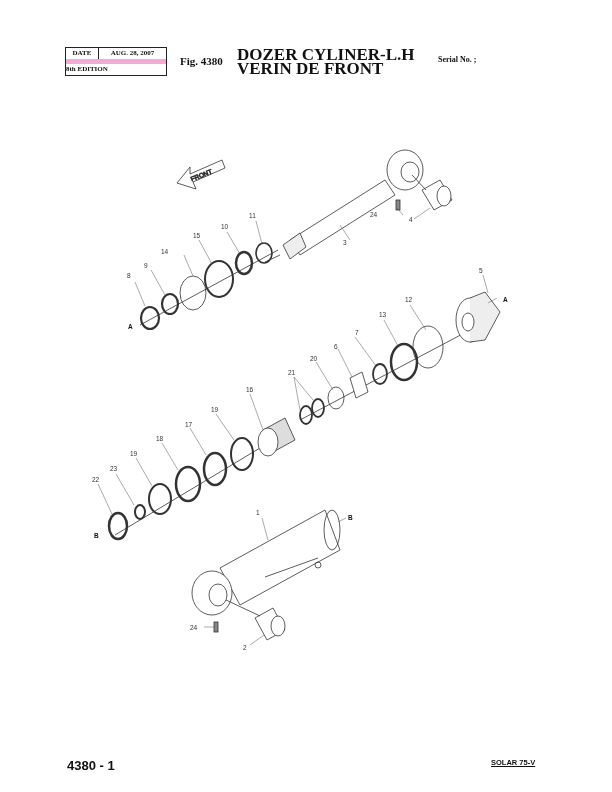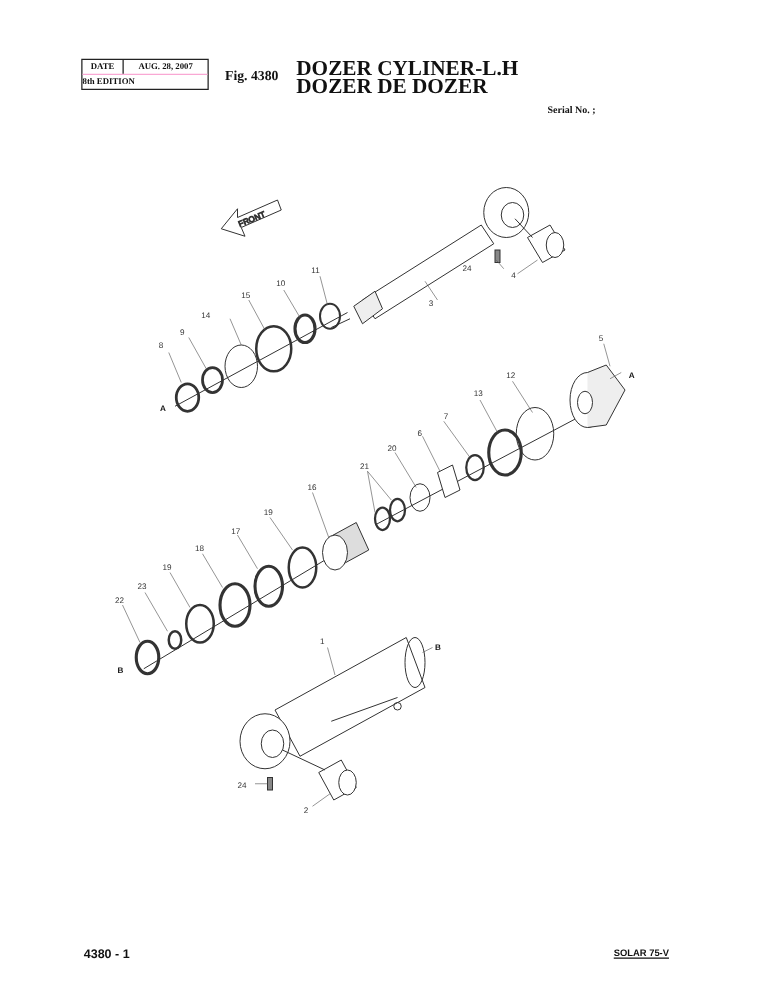--- a/index.html
+++ b/index.html
@@ -1,44 +1,44 @@
 <!DOCTYPE html>
 <html><head>
 <meta charset="utf-8">
 <style>
   html, body { margin:0; padding:0; background:#fff; }
   body { width:612px; height:792px; position:relative; overflow:hidden; font-family:"Liberation Serif", serif; color:#111; }
   .datebox { position:absolute; left:65px; top:47px; width:100px; border:1px solid #222; font-size:7px; font-weight:bold; }
-  .datebox .row1 { display:flex; border-bottom:1px solid #f9a8d4; height:11px; line-height:11px; }
+  .datebox .row1 { display:flex; border-bottom:5px solid #f9a8d4; height:11px; line-height:11px; }
   .datebox .row1 span:first-child { width:32px; text-align:center; border-right:1px solid #222; }
   .datebox .row1 span:last-child { flex:1; text-align:center; }
   .datebox .row2 { height:11px; line-height:11px; text-align:left; }
   .fig { position:absolute; left:180px; top:55px; font-size:11px; font-weight:bold; }
   .title { position:absolute; left:237px; top:48px; font-size:17px; font-weight:bold; line-height:14px; }
-  .serial { position:absolute; left:438px; top:83px; font-size:8px; font-weight:bold; }
-  .footer-left { position:absolute; left:67px; top:758px; font-family:"Liberation Sans", sans-serif; font-size:10px; font-weight:bold; }
+  .serial { position:absolute; left:438px; top:55px; font-size:8px; font-weight:bold; }
+  .footer-left { position:absolute; left:67px; top:758px; font-family:"Liberation Sans", sans-serif; font-size:13px; font-weight:bold; }
   .footer-right { position:absolute; left:491px; top:758px; font-family:"Liberation Sans", sans-serif; font-size:7.5px; font-weight:bold;text-decoration:underline; }
   svg { position:absolute; left:0; top:0; }
   .lbl { font-family:"Liberation Sans", sans-serif; font-size:6.5px; fill:#333; }
   .ref { font-family:"Liberation Sans", sans-serif; font-size:6.5px; font-weight:bold; fill:#111; }
 </style>
 </head>
 <body>
 
 <div class="datebox">
   <div class="row1">
     <span>DATE</span>
     <span>AUG. 28, 2007</span>
   </div>
   <div class="row2">8th EDITION</div>
 </div>
 <div class="fig">Fig. 4380</div>
 <div class="title">
   <div>DOZER CYLINER-L.H</div>
-  <div>DOZER DE DOZER</div>
+  <div>VERIN DE FRONT</div>
 </div>
 <div class="serial">Serial No. ;</div>
 
 <svg width="612" height="792" viewBox="0 0 612 792" fill="none" stroke="#333" stroke-width="0.8">
 
   <g>
     <path d="M177,183 L190,167 L190,174 L222,160 L225,168 L193,182 L196,189 Z" fill="#fff"></path>
     <text class="lbl" x="190" y="180" transform="rotate(-22 195 176)">FRONT</text>
   </g>
 

